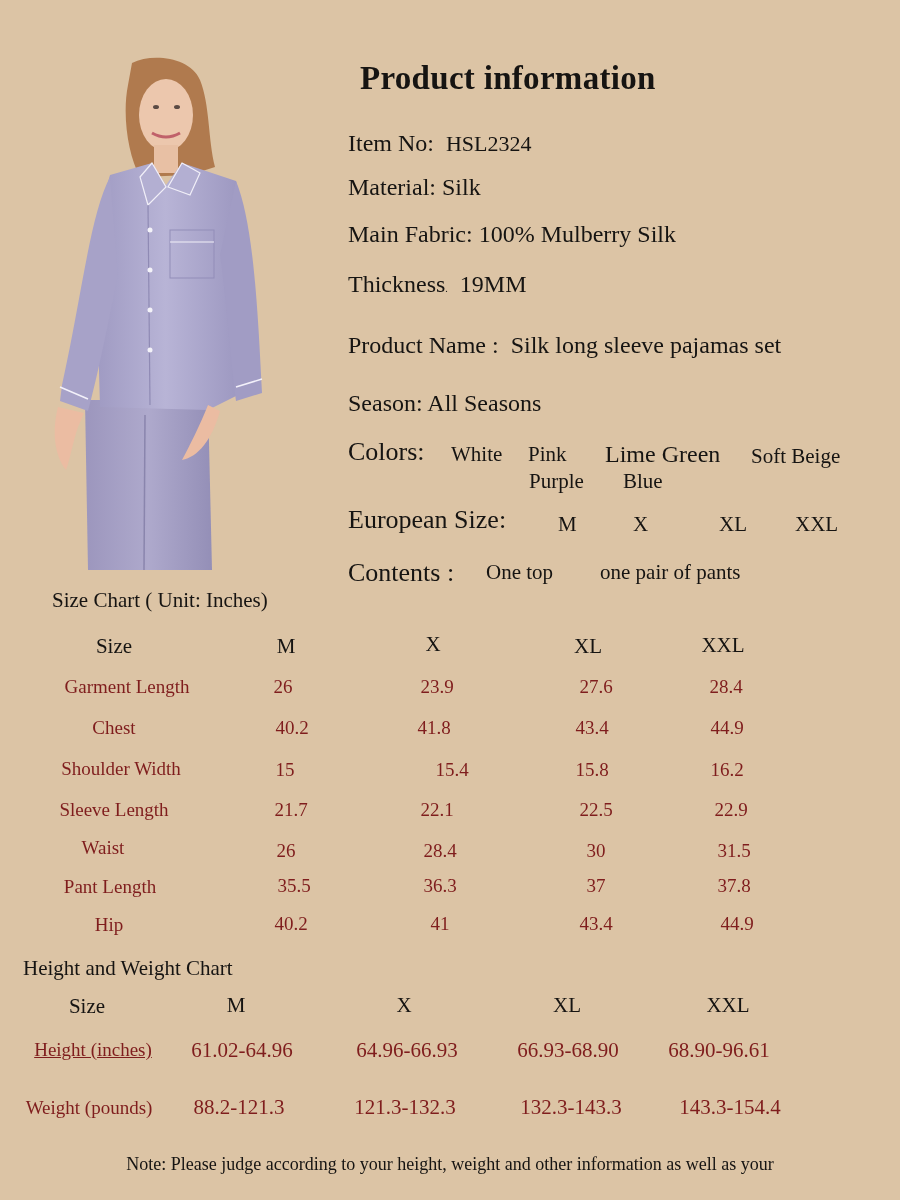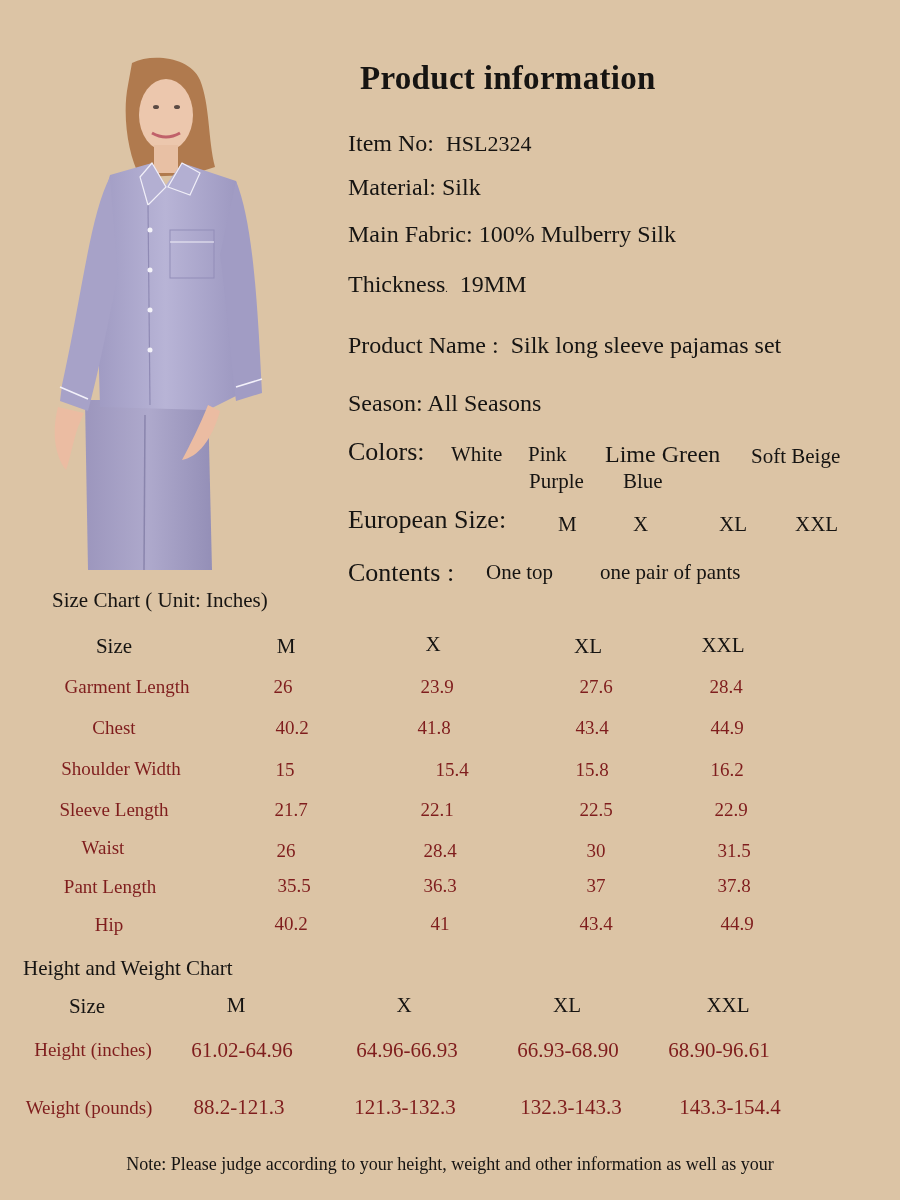--- a/index.html
+++ b/index.html
@@ -195,21 +195,21 @@
 
 <div>
   <div>
     <div class="abs hdr dark center" style="left:87px; top:994px;">Size</div>
     <div class="abs hdr dark center" style="left:236px; top:993px;">M</div>
     <div class="abs hdr dark center" style="left:404px; top:993px;">X</div>
     <div class="abs hdr dark center" style="left:567px; top:993px;">XL</div>
     <div class="abs hdr dark center" style="left:728px; top:993px;">XXL</div>
   </div>
   <div>
-    <div class="abs lbl maroon center" style="left:93px; top:1039px;">Height (inches)</div>
+    <div class="abs lbl maroon center" style="left:93px; top:1039px;text-decoration:underline;">Height (inches)</div>
     <div class="abs hdr maroon center" style="left:242px; top:1038px;">61.02-64.96</div>
     <div class="abs hdr maroon center" style="left:407px; top:1038px;">64.96-66.93</div>
     <div class="abs hdr maroon center" style="left:568px; top:1038px;">66.93-68.90</div>
     <div class="abs hdr maroon center" style="left:719px; top:1038px;">68.90-96.61</div>
   </div>
   <div>
     <div class="abs lbl maroon center" style="left:89px; top:1097px;">Weight (pounds)</div>
     <div class="abs hdr maroon center" style="left:239px; top:1095px;">88.2-121.3</div>
     <div class="abs hdr maroon center" style="left:405px; top:1095px;">121.3-132.3</div>
     <div class="abs hdr maroon center" style="left:571px; top:1095px;">132.3-143.3</div>

